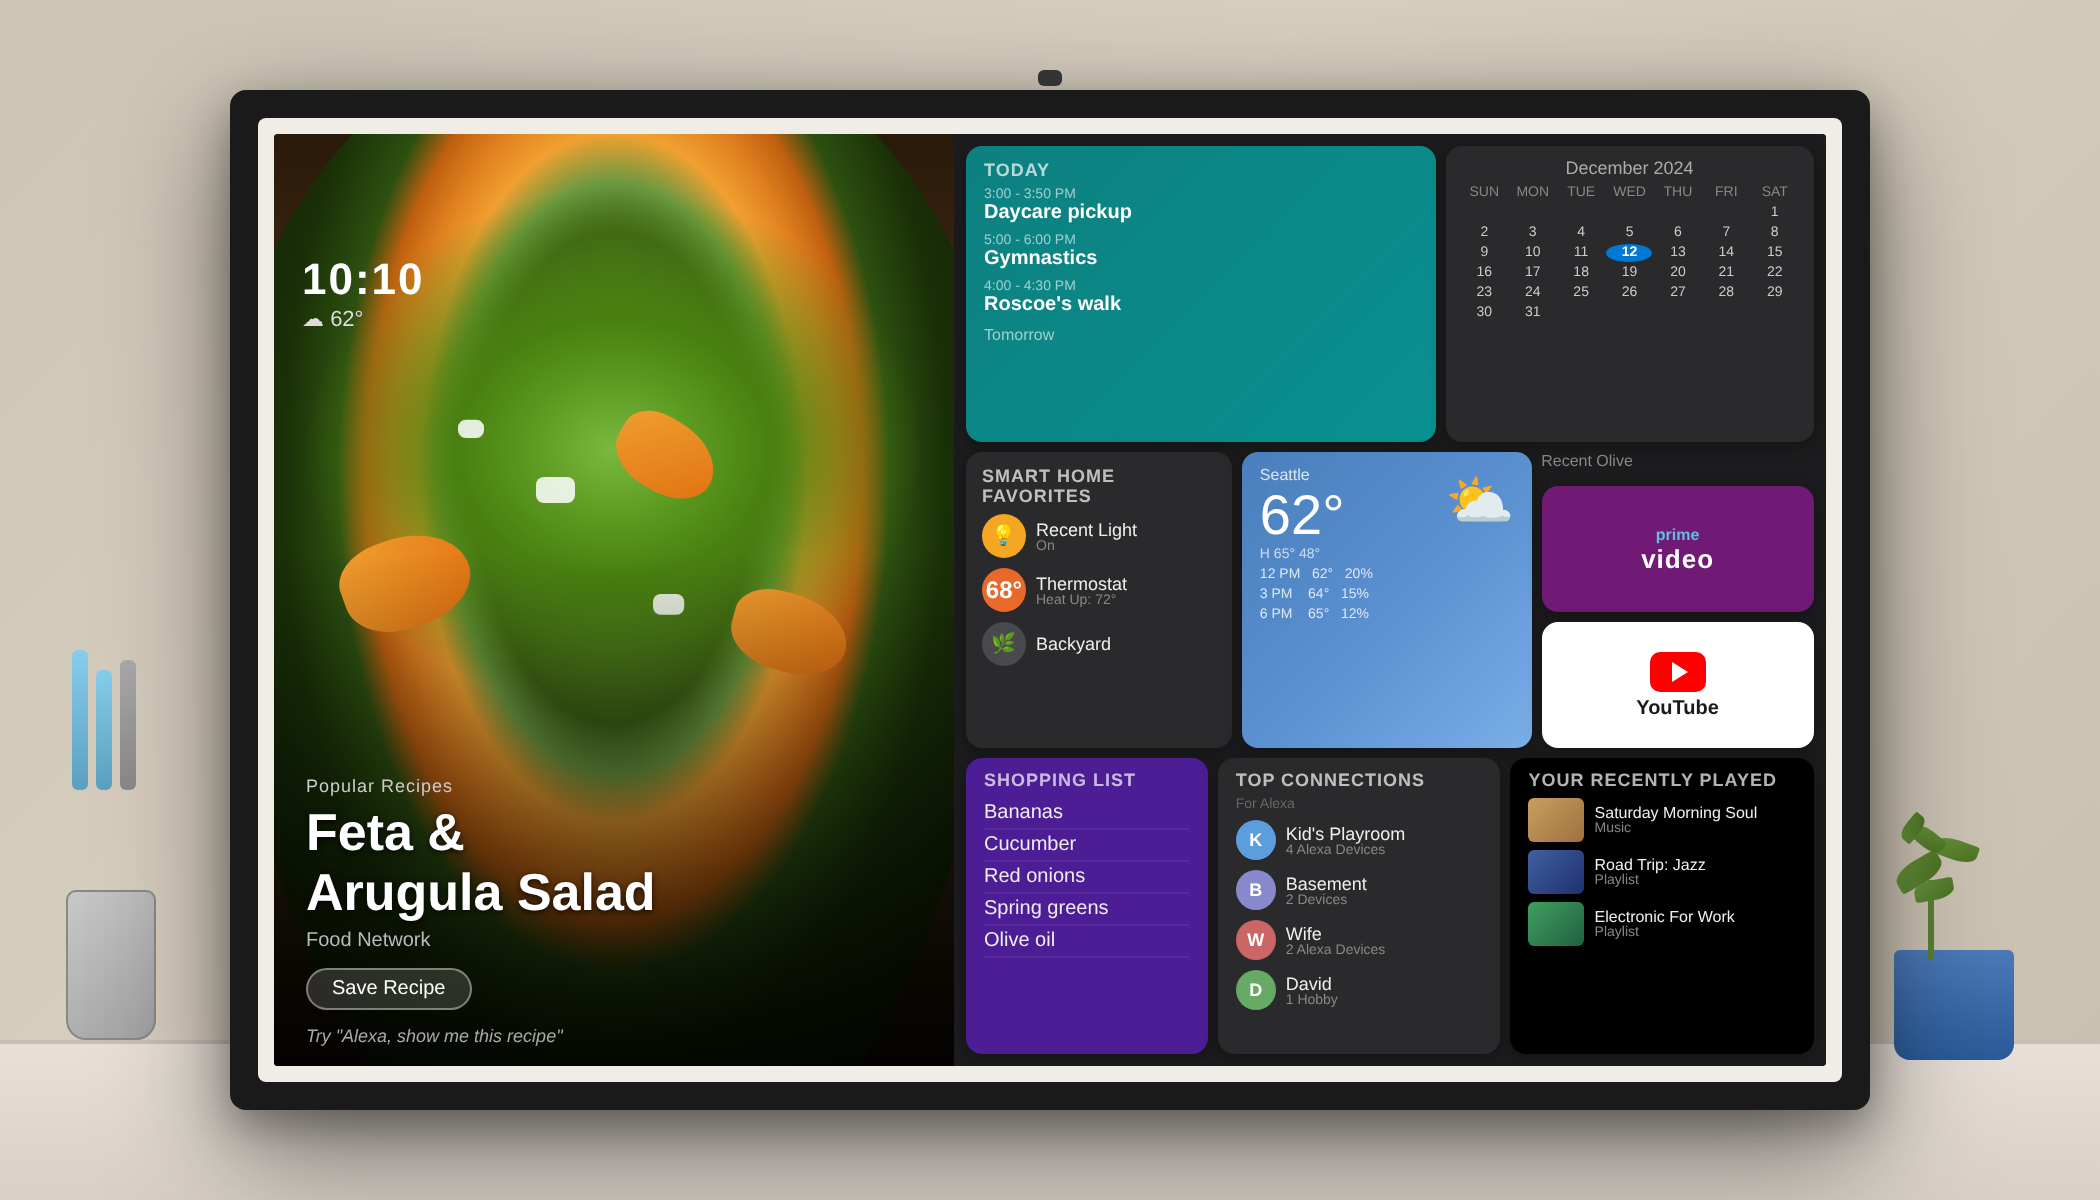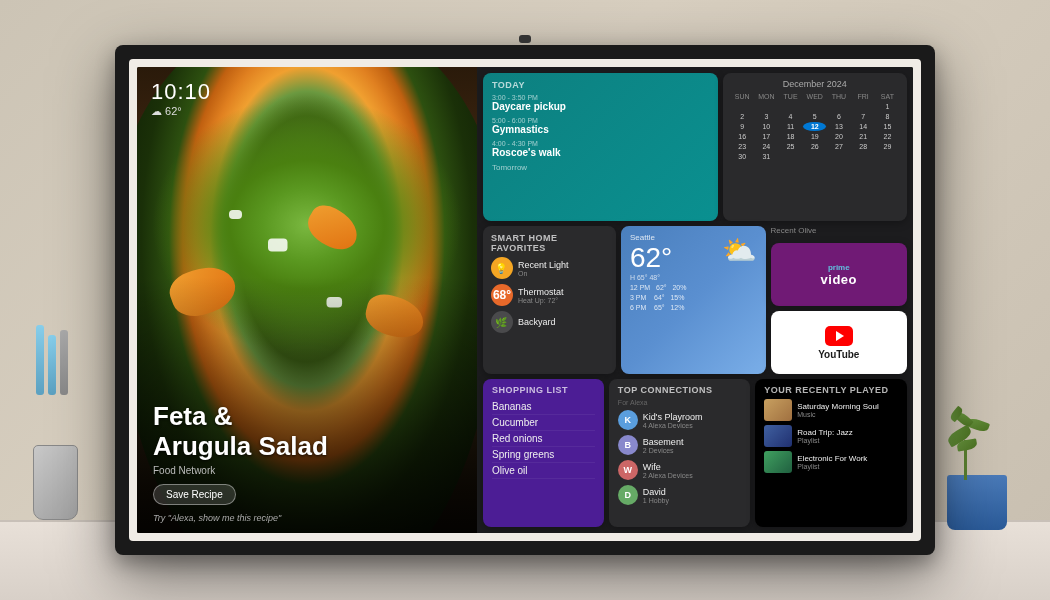--- a/index.html
+++ b/index.html
@@ -211,22 +211,23 @@
 
     .time-display {
       position: absolute;
       top: 12px;
       left: 14px;
       color: white;
     }
 
     .time-big {
       font-size: 22px;
-      font-weight: 400;
+      font-weight: 700;
       letter-spacing: 1px;
+      margin-top: 48px;
     }
 
     .temp-display {
       font-size: 11px;
       color: #ddd;
     }
 
     
     .right-panel {
       flex: 1;
@@ -669,20 +670,21 @@
 
             <div class="time-display">
               <div class="time-big">10:10</div>
               <div class="temp-display">
                 <span>☁</span>
                 <span>62°</span>
               </div>
             </div>
 
             <div class="recipe-info">
+              <div class="popular-label">Popular Recipes</div>
               <div class="recipe-title">
                 <span>Feta &amp;</span><br>
                 <span>Arugula Salad</span>
               </div>
               <div class="recipe-source">Food Network</div>
               <div class="save-recipe-btn">Save Recipe</div>
               <div class="alexa-hint">Try "Alexa, show me this recipe"</div>
             </div>
           </div>
         </div>

